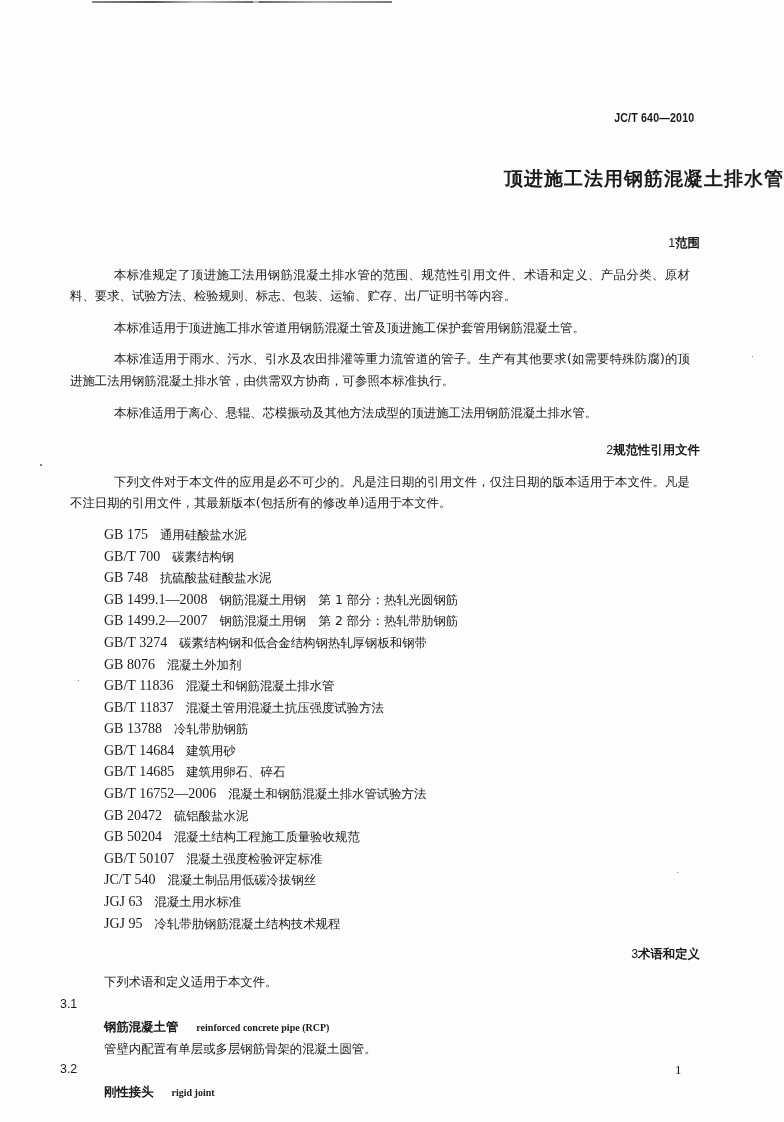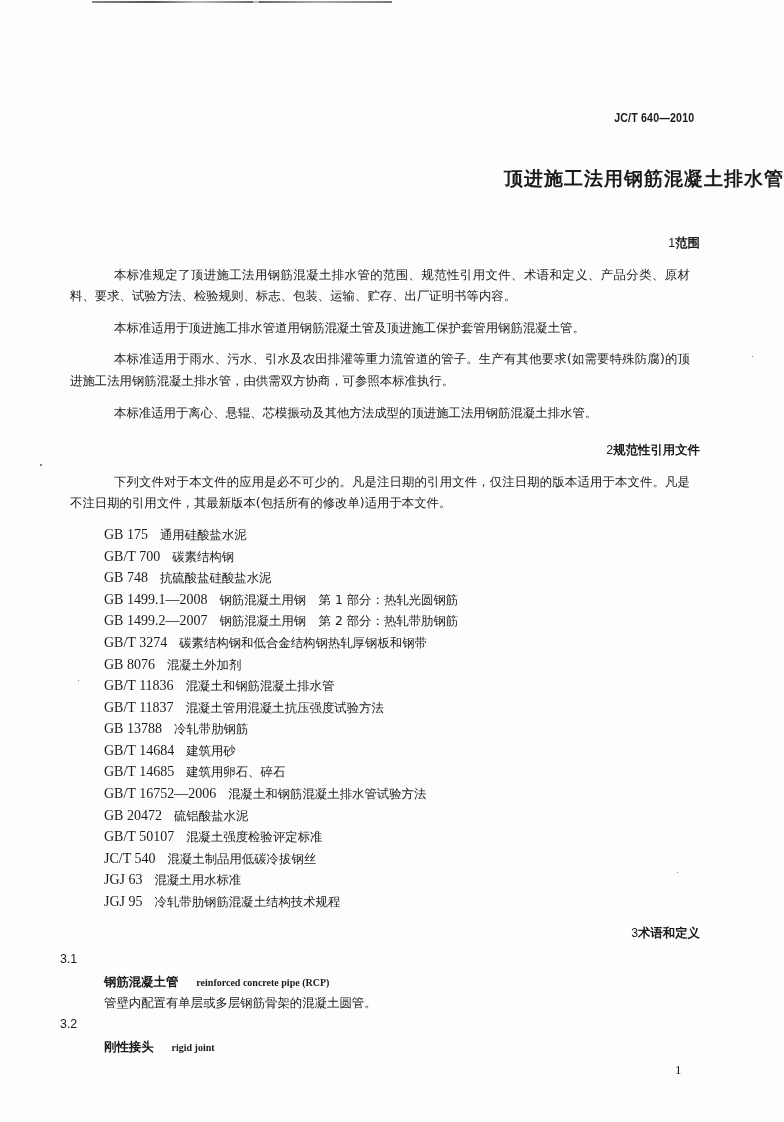--- a/index.html
+++ b/index.html
@@ -63,31 +63,33 @@
     <div class="ref"><span class="code">GB 1499.2—2007</span><span>钢筋混凝土用钢　第 2 部分：热轧带肋钢筋</span></div>
     <div class="ref"><span class="code">GB/T 3274</span><span>碳素结构钢和低合金结构钢热轧厚钢板和钢带</span></div>
     <div class="ref"><span class="code">GB 8076</span><span>混凝土外加剂</span></div>
     <div class="ref"><span class="code">GB/T 11836</span><span>混凝土和钢筋混凝土排水管</span></div>
     <div class="ref"><span class="code">GB/T 11837</span><span>混凝土管用混凝土抗压强度试验方法</span></div>
     <div class="ref"><span class="code">GB 13788</span><span>冷轧带肋钢筋</span></div>
     <div class="ref"><span class="code">GB/T 14684</span><span>建筑用砂</span></div>
     <div class="ref"><span class="code">GB/T 14685</span><span>建筑用卵石、碎石</span></div>
     <div class="ref"><span class="code">GB/T 16752—2006</span><span>混凝土和钢筋混凝土排水管试验方法</span></div>
     <div class="ref"><span class="code">GB 20472</span><span>硫铝酸盐水泥</span></div>
+    <div class="ref"><span class="code">GB 50204</span><span>混凝土结构工程施工质量验收规范</span></div>
     <div class="ref"><span class="code">GB/T 50107</span><span>混凝土强度检验评定标准</span></div>
     <div class="ref"><span class="code">JC/T 540</span><span>混凝土制品用低碳冷拔钢丝</span></div>
     <div class="ref"><span class="code">JGJ 63</span><span>混凝土用水标准</span></div>
     <div class="ref"><span class="code">JGJ 95</span><span>冷轧带肋钢筋混凝土结构技术规程</span></div>
   </div>
 
   <div class="gap" style="height:9px"></div>
 
   <div class="sec">
     <span class="num">3</span><span>术语和定义</span>
   </div>
+  <div class="intro">下列术语和定义适用于本文件。</div>
 
   <div class="term-num">3.1</div>
   <div class="term">
     <span>钢筋混凝土管</span><span class="en">reinforced concrete pipe (RCP)</span>
   </div>
   <div class="def">管壁内配置有单层或多层钢筋骨架的混凝土圆管。</div>
 
   <div class="term-num">3.2</div>
   <div class="term">
     <span>刚性接头</span><span class="en">rigid joint</span>

